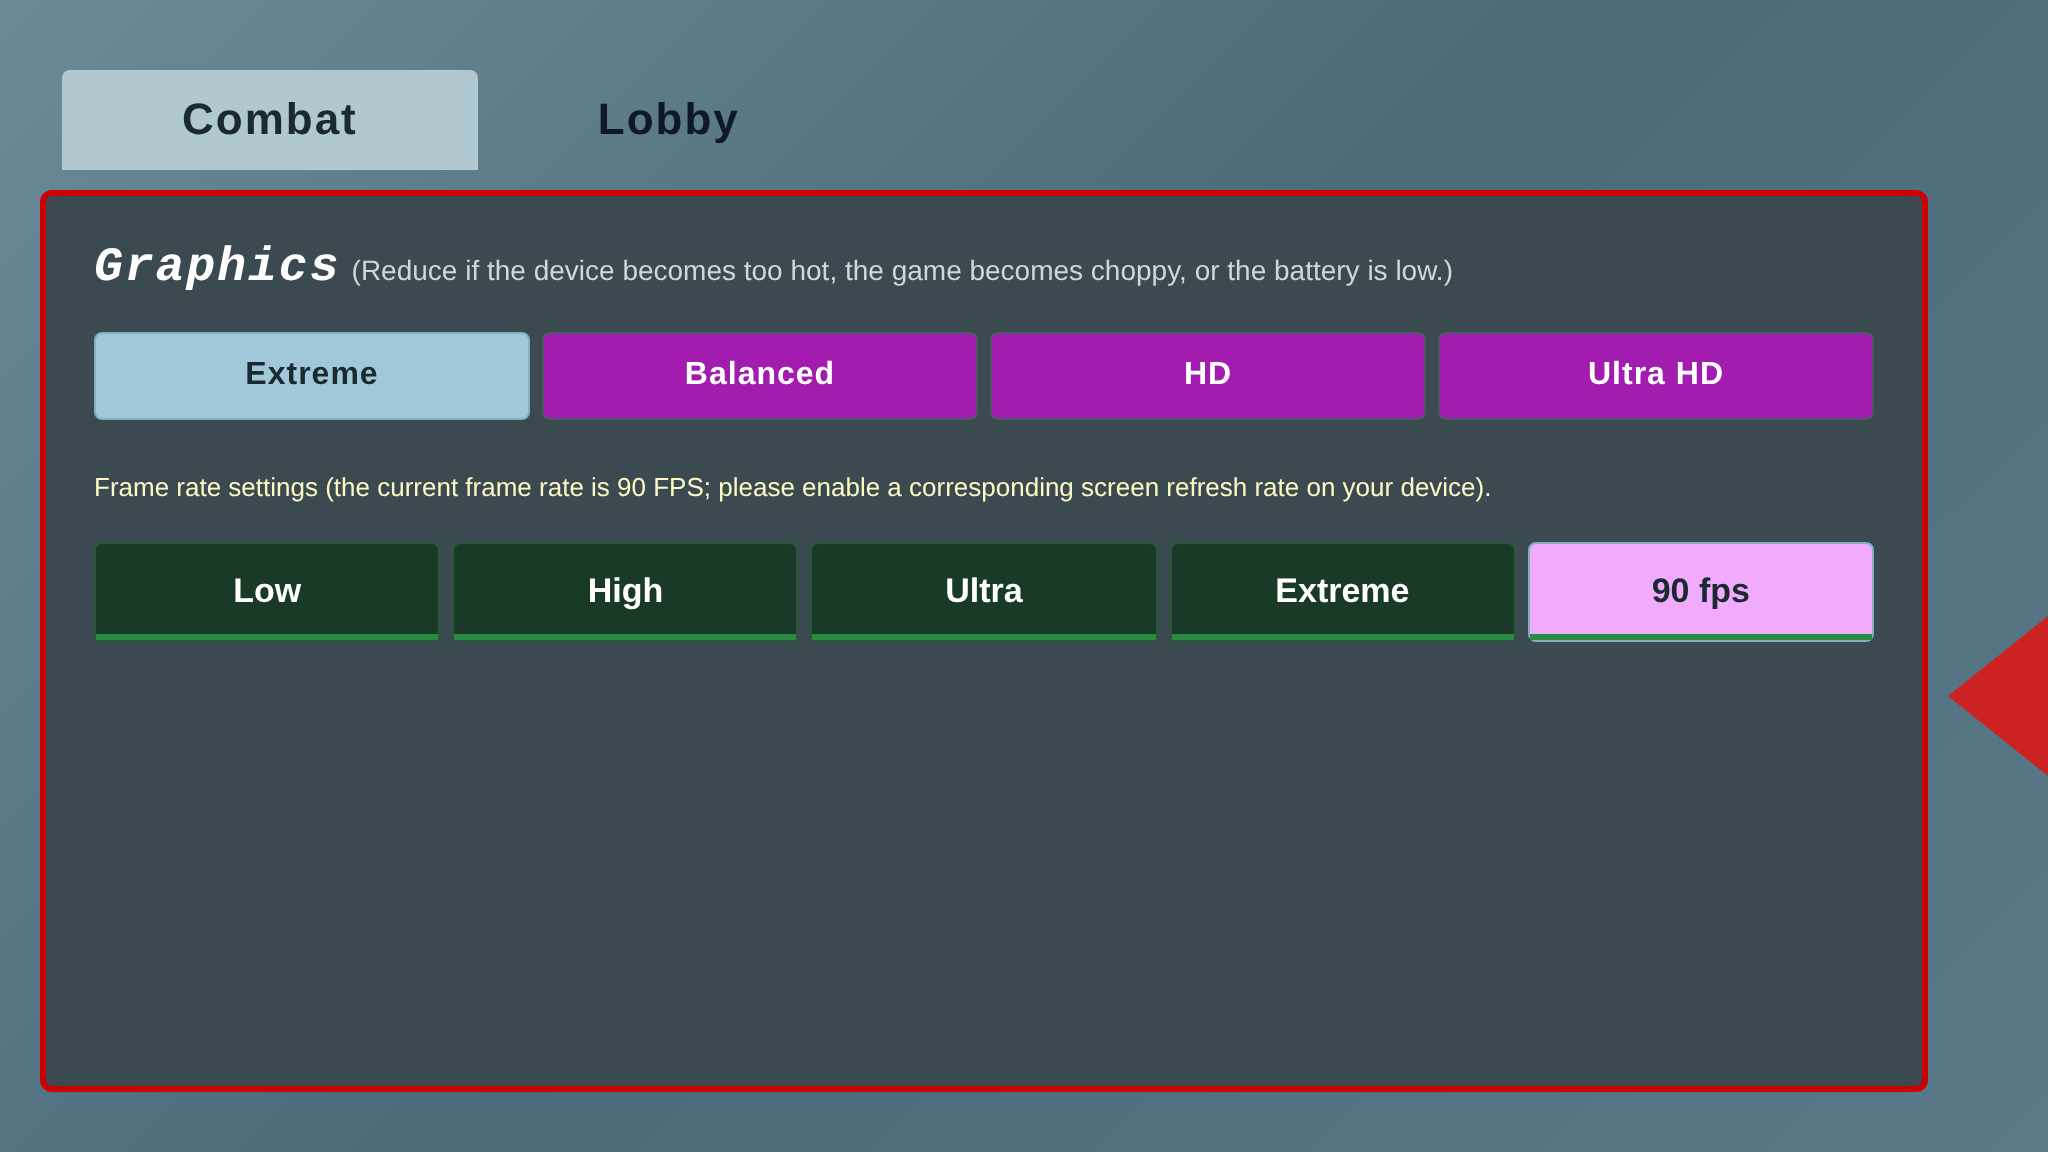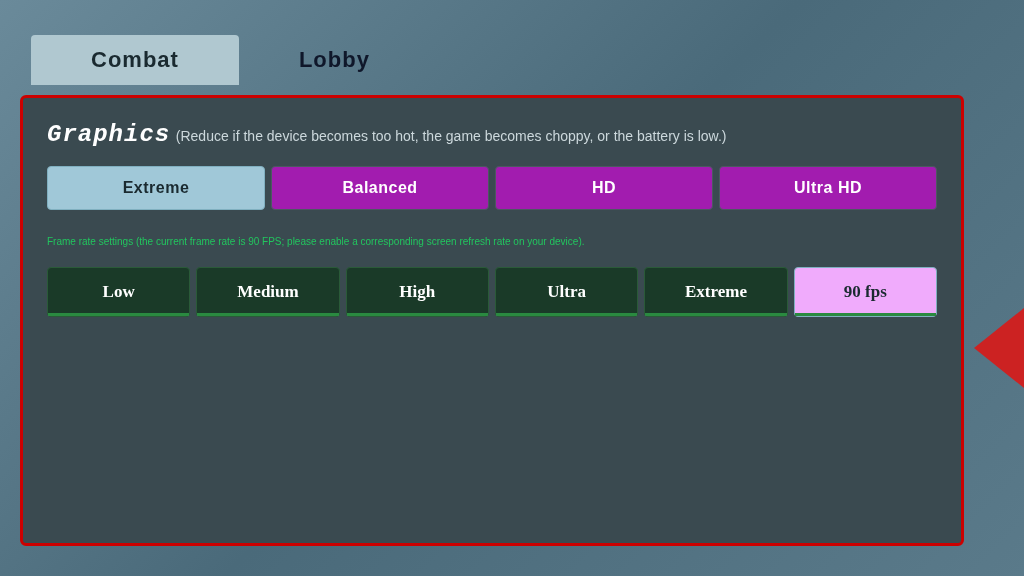--- a/index.html
+++ b/index.html
@@ -124,22 +124,22 @@
     }
 
     .option-btn.selected {
       background: #a0c8d8;
       color: #1a2a30;
       border-color: #80b0c0;
     }
 
     
     .framerate-note {
-      font-size: 10px;
-      color: #22c55e;
+      font-size: 13px;
+      color: #fef9c3;
       margin-bottom: 18px;
       line-height: 1.5;
     }
 
     
     .fps-options {
       display: flex;
       gap: 6px;
       align-items: center;
     }
@@ -149,21 +149,20 @@
       padding: 14px 8px;
       background: #1a3a28;
       border: 1px solid #2a5a38;
       border-radius: 4px;
       color: white;
       font-size: 17px;
       font-weight: bold;
       text-align: center;
       cursor: pointer;
       position: relative;
-      font-family: Liberation Serif, serif;
     }
 
     .fps-btn::after {
       content: '';
       position: absolute;
       bottom: 0;
       left: 0;
       right: 0;
       height: 3px;
       background: #2a8a40;
@@ -219,23 +218,20 @@
 
   <div class="framerate-note">
     <span>Frame rate settings (the current frame rate is 90 FPS; please enable a corresponding screen refresh rate on your device).</span>
   </div>
 
   <div class="fps-options">
     <div class="fps-btn">
       <span>Low</span>
     </div>
     <div class="fps-btn">
-      <span>Medium</span>
-    </div>
-    <div class="fps-btn">
       <span>High</span>
     </div>
     <div class="fps-btn">
       <span>Ultra</span>
     </div>
     <div class="fps-btn">
       <span>Extreme</span>
     </div>
     <div class="fps-btn selected">
       <span>90 fps</span>

